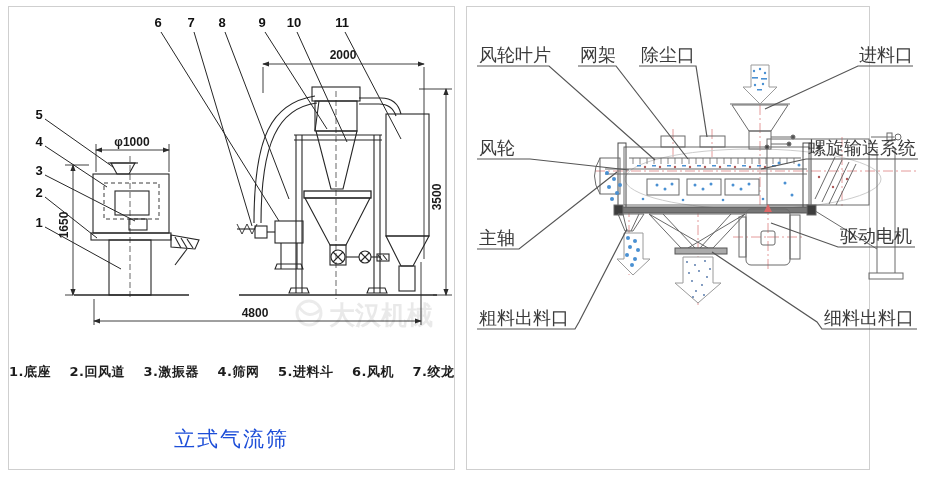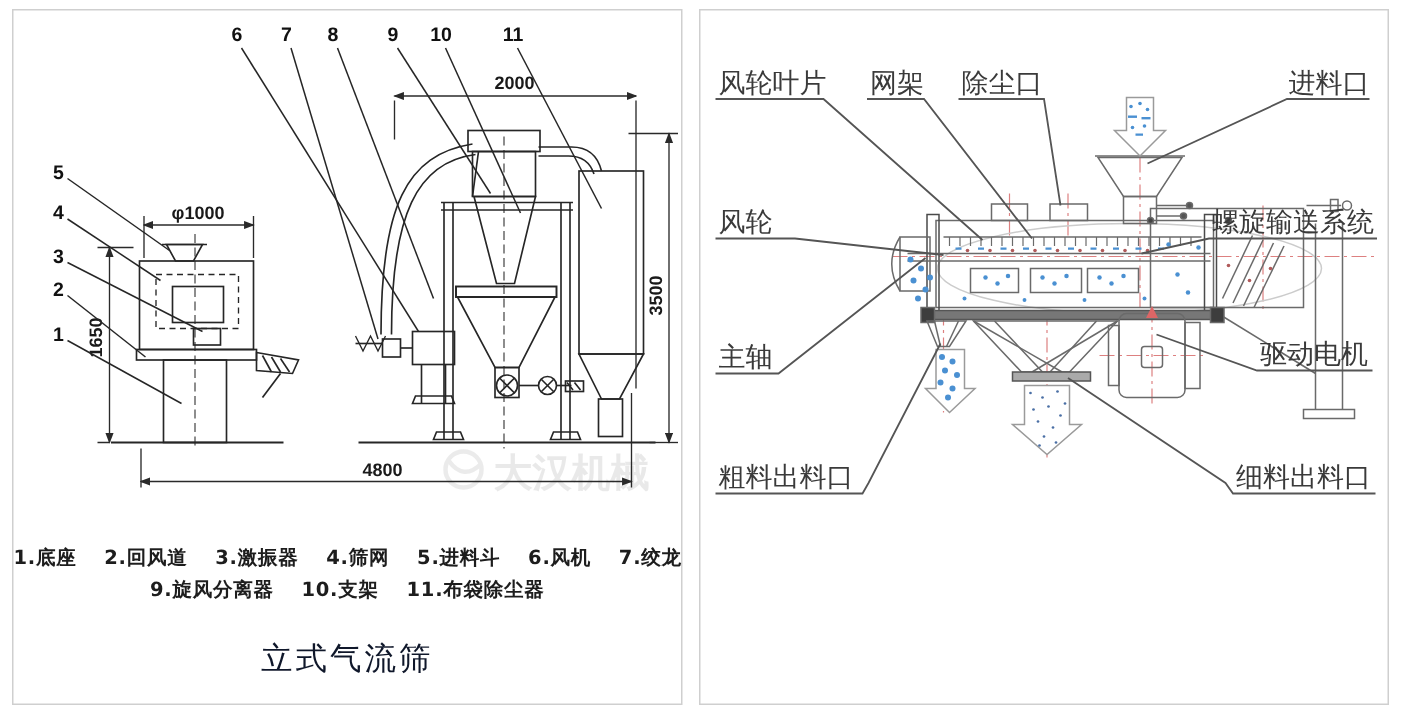--- a/index.html
+++ b/index.html
@@ -1,26 +1,26 @@
 <!DOCTYPE html>
 <html><head>
 <meta charset="utf-8">
 <style>
   html,body{margin:0;padding:0;background:#fff;}
   #stage{position:relative;width:934px;height:479px;background:#fff;overflow:hidden;
          font-family:"Liberation Sans","DejaVu Sans",sans-serif;}
   .panel{position:absolute;top:6px;height:464px;background:#fff;border:1px solid #cfcfcf;box-sizing:border-box;}
   #panel-left{left:8px;width:447px;}
-  #panel-right{left:466px;width:460px;}
+  #panel-right{left:466px;width:404px;}
   .panel svg{position:absolute;left:0;top:0;}
   .legend-row{position:absolute;left:0;right:0;text-align:center;font-size:13px;font-weight:600;
               color:#1d1d1d;letter-spacing:.5px;white-space:nowrap;}
   #legend-row1{top:356px;}
   #legend-row2{top:377px;}
-  .diagram-title{position:absolute;left:0;right:0;text-align:center;font-size:21px;color:#0f172a;
+  .diagram-title{position:absolute;left:0;right:0;text-align:center;font-size:21px;color:#1d4ed8;
                  letter-spacing:2px;top:418px;font-weight:500;}
   .cjk{font-family:"DejaVu Sans","Liberation Sans",sans-serif;}
 </style>
 </head>
 <body>
 
 <div id="stage">
 
   <div class="panel" id="panel-left">
     <svg width="445" height="462" viewBox="0 0 445 462">
@@ -170,21 +170,20 @@
         <text x="149" y="20">6</text>
         <text x="182" y="20">7</text>
         <text x="213" y="20">8</text>
         <text x="253" y="20">9</text>
         <text x="285" y="20">10</text>
         <text x="333" y="20">11</text>
       </g>
     </svg>
 
     <div class="legend-row cjk" id="legend-row1">1.底座　 2.回风道　 3.激振器　 4.筛网　 5.进料斗　 6.风机　 7.绞龙　 8.料仓</div>
-    <div class="legend-row cjk" id="legend-row2">9.旋风分离器　 10.支架　 11.布袋除尘器</div>
     <div class="diagram-title cjk">立式气流筛</div>
   </div>
 
   <div class="panel" id="panel-right">
     <svg width="458" height="462" viewBox="0 0 458 462">
 
       <g stroke="#dd8080" stroke-width="0.8" stroke-dasharray="10 3 2 3">
         <line x1="128" y1="164" x2="452" y2="164"></line>
         <line x1="293" y1="62" x2="293" y2="205"></line>
         <line x1="206" y1="122" x2="206" y2="152"></line>

